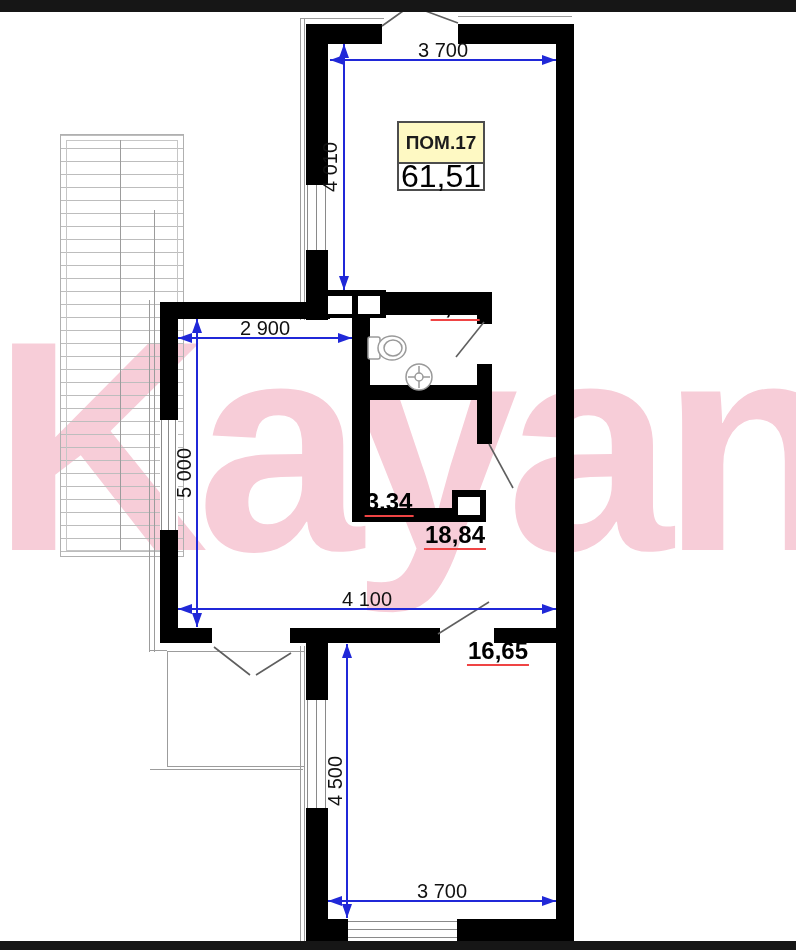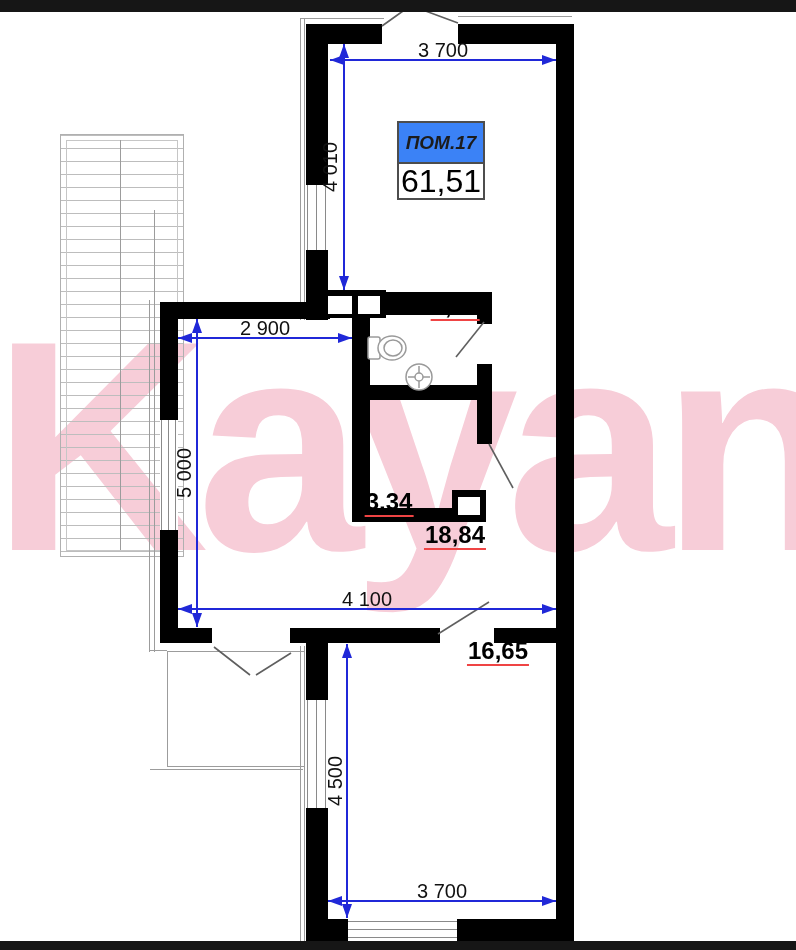--- a/index.html
+++ b/index.html
@@ -39,24 +39,24 @@
             transform:translate(-50%,-50%); white-space:nowrap; }
   .dlabel.vert { transform:translate(-50%,-50%) rotate(-90deg); }
 
   .alabel { position:absolute; z-index:8; font-size:24px; font-weight:bold; color:#000;
             transform:translate(-50%,-50%); white-space:nowrap; }
   .alabel span { border-bottom:2px solid #ef4444; padding:0 1px 0 1px; }
 
   
   .unitbox { position:absolute; left:397px; top:121px; width:84px; z-index:9;
              border:2px solid #4d4d4d; background:#fff; text-align:center; }
-  .unitbox .head { background:#3b82f6; border-bottom:2px solid #4d4d4d; height:39px;
+  .unitbox .head { background:#fef9c3; border-bottom:2px solid #4d4d4d; height:39px;
                    display:flex; align-items:center; justify-content:center;
-                   font-size:19px; font-weight:bold; color:#1c1c1c;font-style:italic; }
-  .unitbox .val  { height:34px; display:flex; align-items:center; justify-content:center;
+                   font-size:19px; font-weight:bold; color:#1c1c1c; }
+  .unitbox .val  { height:25px; display:flex; align-items:center; justify-content:center;
                    font-size:32px; color:#000; }
 
   svg.overlay { position:absolute; left:0; top:0; z-index:6; }
 </style>
 </head>
 <body>
 
 <div id="plan">
 
   <div class="strip" style="top:0;height:12px;"></div>

